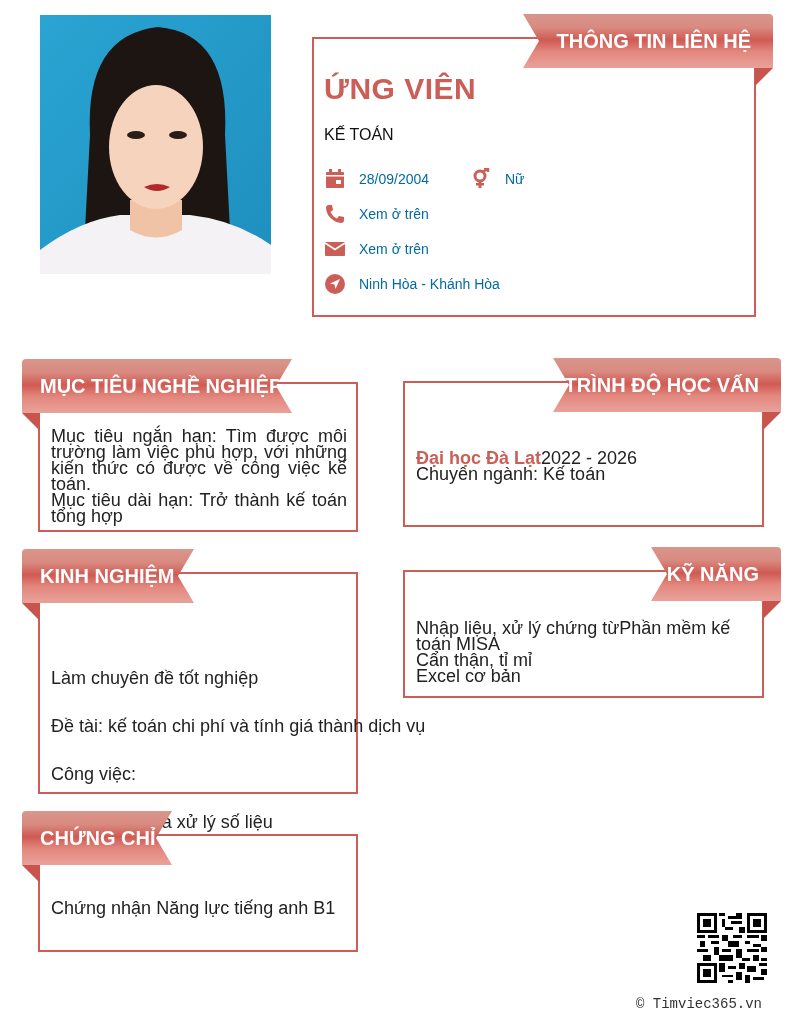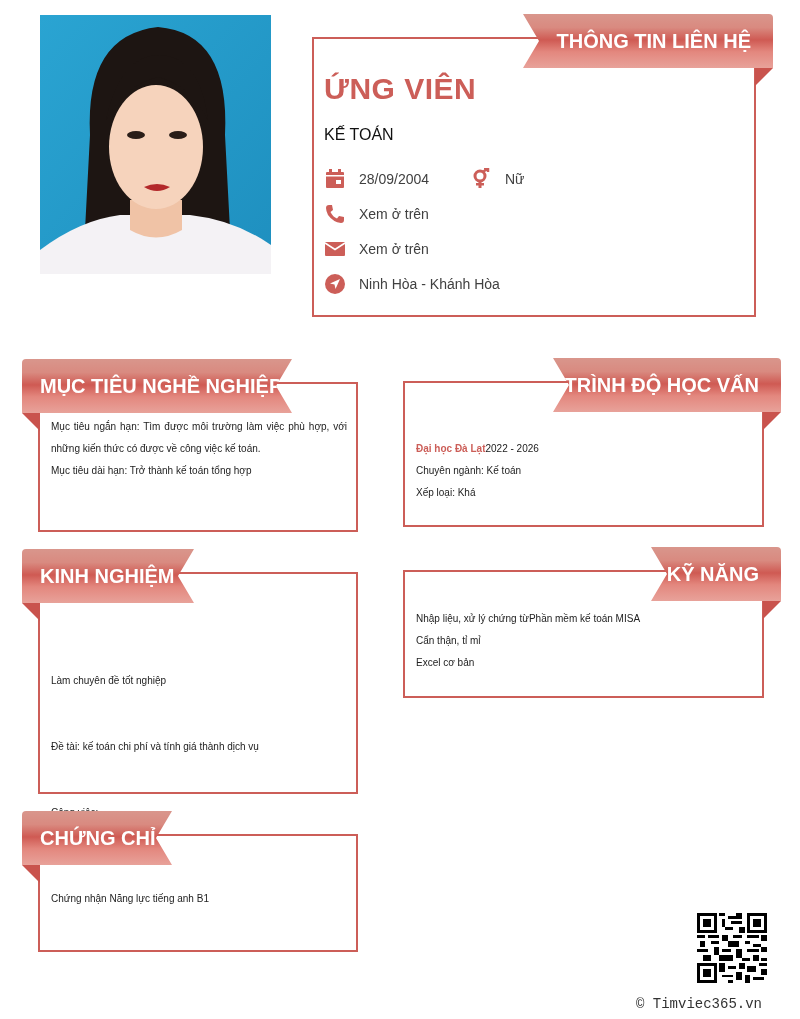--- a/index.html
+++ b/index.html
@@ -19,26 +19,26 @@
     display: flex; align-items: center;
     color: #fff; font-weight: bold; font-size: 20px; letter-spacing: 0px;
     white-space: nowrap;
   }
   .ribbon.right .band { clip-path: polygon(0 0, 100% 0, 100% 100%, 0 100%, 16px 50%); border-top-right-radius: 4px; justify-content: flex-end; padding-right: 22px; }
   .ribbon.left .band { clip-path: polygon(0 0, 100% 0, calc(100% - 16px) 50%, 100% 100%, 0 100%); border-top-left-radius: 4px; padding-left: 18px; }
   .ribbon .fold { position: absolute; top: 54px; width: 18px; height: 18px; background: #c9534d; }
   .ribbon.right .fold { right: 0; clip-path: polygon(0 0, 100% 0, 0 100%); }
   .ribbon.left .fold { left: 0; clip-path: polygon(0 0, 100% 0, 100% 100%); }
 
-  .text { font-size: 10px; line-height: 22px; color: #222; }
+  .text { font-size: 18px; line-height: 16px; color: #222; margin-top: 12px; }
 
   
   .name { position: absolute; left: 324px; top: 72px; font-size: 30px; font-weight: bold; color: #cc5e58; letter-spacing: 0.5px; }
   .job { position: absolute; left: 324px; top: 126px; font-size: 16px; color: #111; }
-  .info-row { position: absolute; display: flex; align-items: center; font-size: 14px; color: #404040; }
+  .info-row { position: absolute; display: flex; align-items: center; font-size: 14px; color: #0369a1; }
   .info-row .ic { width: 22px; height: 22px; margin-right: 13px; display: flex; align-items: center; justify-content: center; }
   .info-row svg { display: block; }
 
   .edu-school { color: #cc5e58; font-weight: bold; }
 
   .qr { position: absolute; left: 697px; top: 913px; width: 70px; height: 70px; }
   .footer { position: absolute; left: 636px; top: 996px; font-family: Liberation Mono, monospace; font-size: 14px; color: #333; }
 </style>
 </head>
 <body>
@@ -135,21 +135,20 @@
 <div class="ribbon right" style="left:553px; top:358px; width:228px;text-align:right;">
   <div class="band">TRÌNH ĐỘ HỌC VẤN</div>
   <div class="fold"></div>
 </div>
 <div class="text" style="position:absolute; left:416px; top:438px; width:322px;">
   <div style="display:flex; justify-content:flex-start;">
     <span class="edu-school">Đại học Đà Lạt</span>
     <span>2022 - 2026</span>
   </div>
   <div>Chuyên ngành: Kế toán</div>
-  <div>Xếp loại: Khá</div>
 </div>
 
 <div class="box" style="left:38px; top:572px; width:320px; height:222px;"></div>
 <div class="ribbon left" style="left:22px; top:549px; width:172px;">
   <div class="band">KINH NGHIỆM</div>
   <div class="fold"></div>
 </div>
 <div class="text" style="position:absolute; left:51px; top:626px; width:300px; white-space:pre;">
   <div>Làm chuyên đề tốt nghiệp</div>
   <div>Đề tài: kế toán chi phí và tính giá thành dịch vụ</div>

